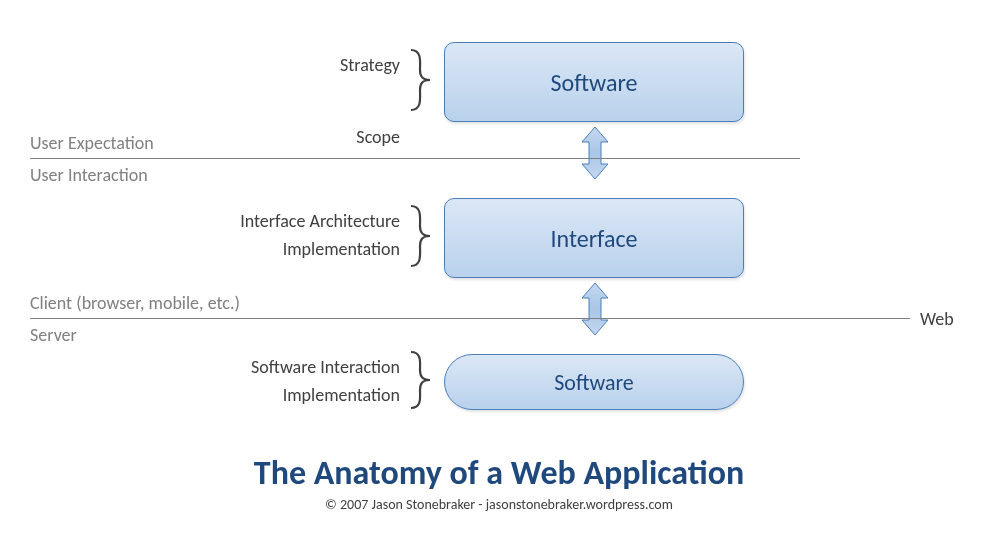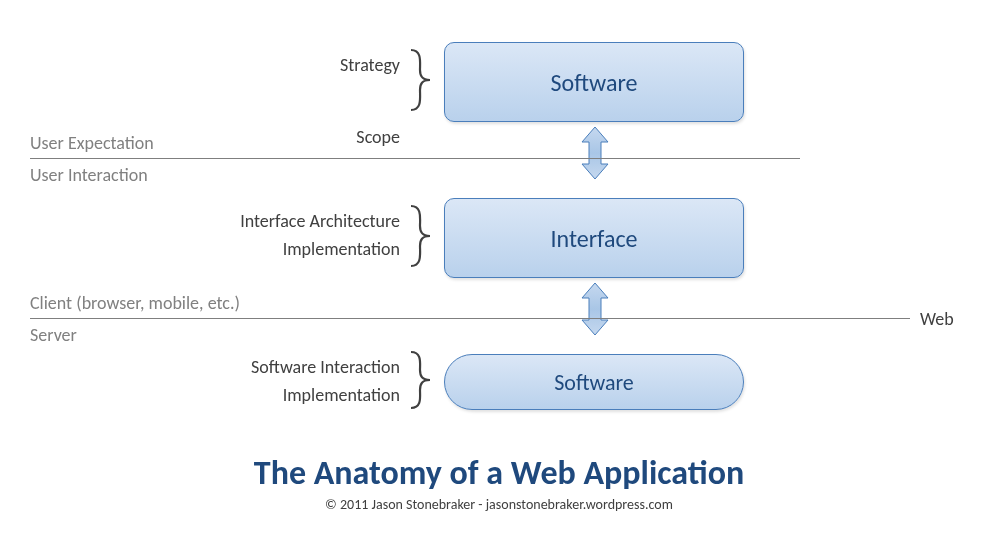--- a/index.html
+++ b/index.html
@@ -168,15 +168,15 @@
     <span class="brace-text" style="left:210px; top:8px; width:190px;">Software Interaction</span>
     <span class="brace-text" style="left:210px; top:36px; width:190px;">Implementation</span>
     <div class="brace" style="left:408px; top:2px; height:60px;">
       <svg viewBox="0 0 24 60" preserveAspectRatio="none">
         <path d="M3 2 C14 2 12 13 12 20 C12 26 14 30 22 30 C14 30 12 34 12 40 C12 47 14 58 3 58"></path>
       </svg>
     </div>
   </div>
 
   <div class="title" style="top:452px;">The Anatomy of a Web Application</div>
-  <div class="credit" style="top:496px;">© 2011 Jason Stonebraker - jasonstonebraker.wordpress.com</div>
+  <div class="credit" style="top:496px;">© 2007 Jason Stonebraker - jasonstonebraker.wordpress.com</div>
 
 </div>
 
 </body></html>

